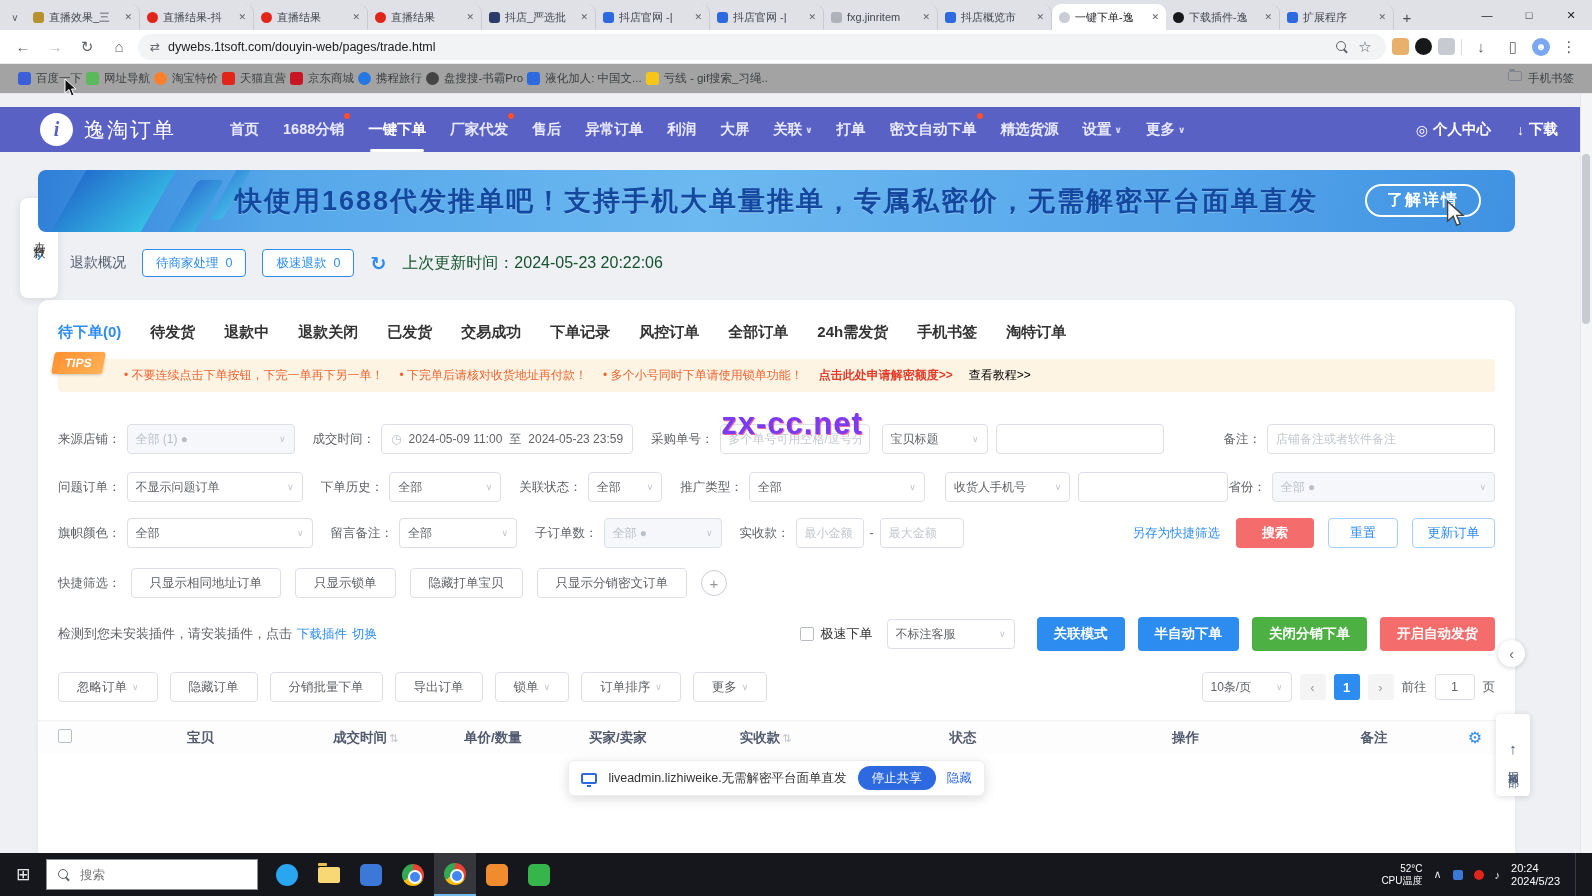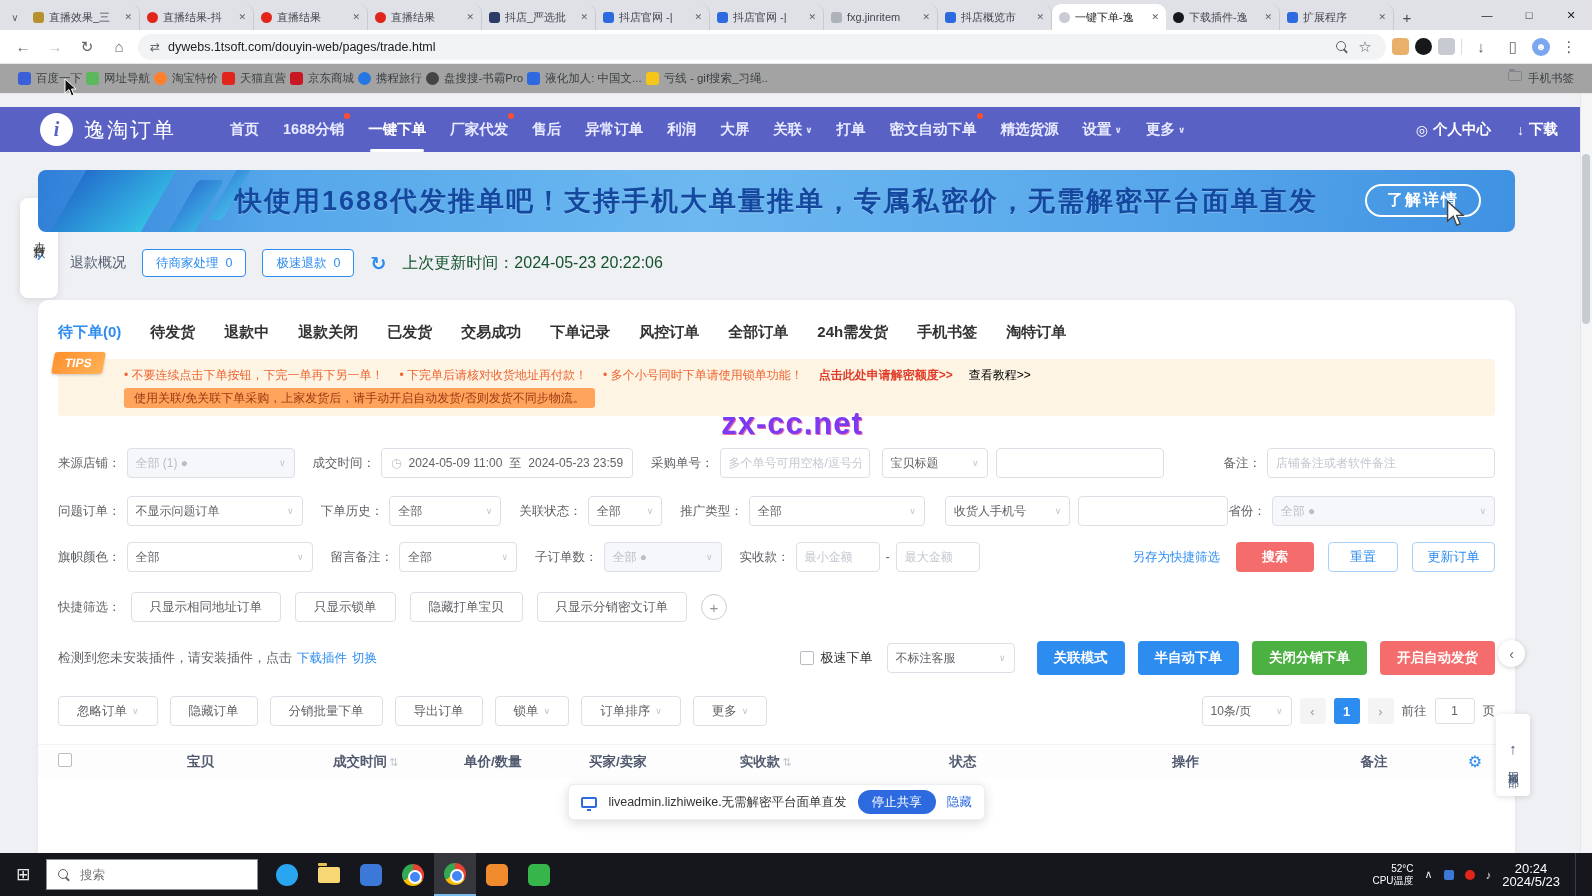--- a/index.html
+++ b/index.html
@@ -170,21 +170,21 @@
   .a-blue{background:#2aa5f0}.a-steel{background:#3b78d8}.a-orange{background:#f08c2e}.a-green{background:#35b54a}
   .a-chrome{background:conic-gradient(#ea4335 0 33%,#fbbc05 0 66%,#34a853 0 100%);position:relative}
   .a-chrome::after{content:"";position:absolute;left:6px;top:6px;width:10px;height:10px;border-radius:50%;background:#4285f4;border:2px solid #fff}
   .afolder{width:22px;height:16px;background:#f8d775;border-radius:2px;position:relative}
   .afolder::before{content:"";position:absolute;top:-4px;left:0;width:9px;height:3px;background:#e8c050;border-radius:1px}
   .tray{margin-left:auto;display:flex;align-items:center;gap:11px;padding-right:6px;height:43px}
   .ttemp{text-align:right;font-size:10px;line-height:11.5px;color:#fff}
   .tico{font-size:11px;color:#e8e8e8}
   .tdot{width:10px;height:10px;border-radius:2px}
   .td-blue{background:#3b78d8}.td-red{background:#e1251b;border-radius:50%}
-  .tclock{text-align:center;font-size:13px;line-height:13px}
+  .tclock{text-align:left;font-size:11px;line-height:13px}
   .tnotif{width:11px;height:43px;border-left:1px solid #3a3d45;margin-left:4px}
 
   .cursor-a{position:absolute;left:64px;top:48px;z-index:50}
 </style>
 </head>
 <body>
 
 <div class="screen">
 
   <div class="tabstrip">
@@ -445,21 +445,20 @@
 
       <div class="tips">
         <span class="tipbadge">TIPS</span>
         <div class="tipline1">
           <span class="tipitem">不要连续点击下单按钮，下完一单再下另一单！</span>
           <span class="tipitem">下完单后请核对收货地址再付款！</span>
           <span class="tipitem">多个小号同时下单请使用锁单功能！</span>
           <span class="tiplink1">点击此处申请解密额度&gt;&gt;</span>
           <span class="tiplink2">查看教程&gt;&gt;</span>
         </div>
-        <div class="tipline2"><span class="tiphl">使用关联/免关联下单采购，上家发货后，请手动开启自动发货/否则发货不同步物流。</span></div>
       </div>
 
       <div class="frow" style="margin-top:32px">
         <span class="lbl">来源店铺：</span>
         <span class="sel dis" style="width:168px;margin-left:6px">
             <span class="v">全部 (1) ●</span>
             <span class="c">∨</span>
           </span>
         <span class="lbl" style="margin-left:18px">成交时间：</span>
         <span class="datebox" style="margin-left:6px">
@@ -522,21 +521,21 @@
         <span class="sel" style="width:118px;margin-left:6px">
             <span class="v">全部</span>
             <span class="c">∨</span>
           </span>
         <span class="lbl" style="margin-left:18px">子订单数：</span>
         <span class="sel dis" style="width:118px;margin-left:6px">
             <span class="v">全部 ●</span>
             <span class="c">∨</span>
           </span>
         <span class="lbl" style="margin-left:18px">实收款：</span>
-        <input class="inp" style="width: 84px; margin-left: 6px;" placeholder="最小金额">
+        <input class="inp" style="width: 68px; margin-left: 6px;" placeholder="最小金额">
         <span class="lbl" style="margin:0 6px">-</span>
         <input class="inp" style="width: 84px;" placeholder="最大金额">
         <span class="link" style="margin-left:auto">另存为快捷筛选</span>
         <span class="btn red" style="width:78px;margin-left:16px">搜索</span>
         <span class="btn oline" style="width:70px;margin-left:14px">重置</span>
         <span class="btn oline" style="width:83px;margin-left:14px">更新订单</span>
       </div>
 
       <div class="frow" style="margin-top:20px">
         <span class="lbl">快捷筛选：</span>

